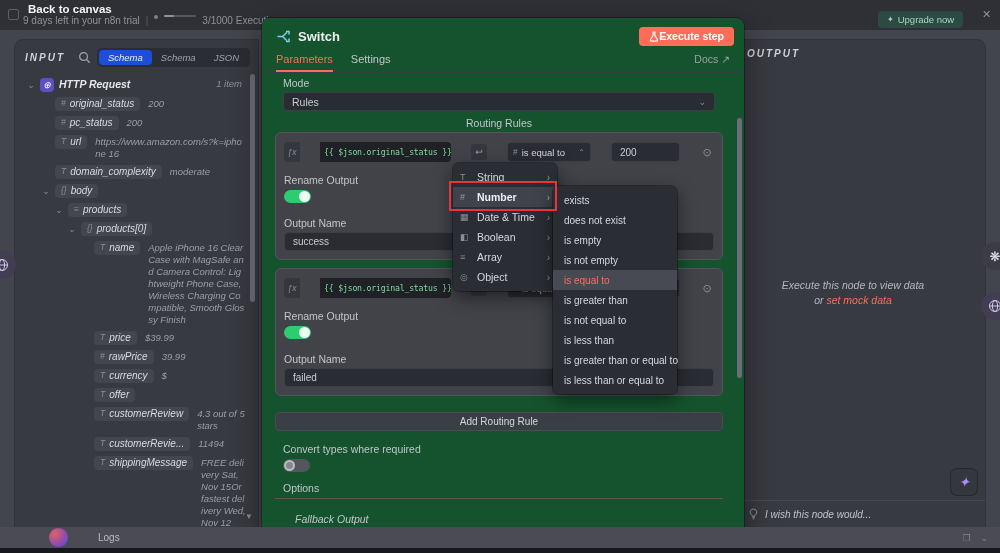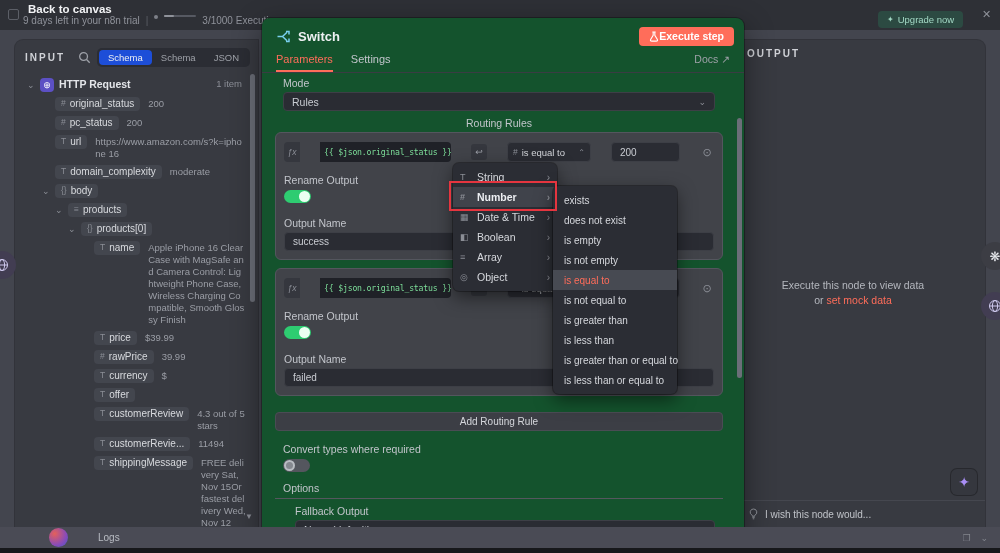--- a/index.html
+++ b/index.html
@@ -18,21 +18,21 @@
   .tb-dot{ width:4px; height:4px; border-radius:50%; background:#7d8088; display:inline-block; }
   .tb-bar{ position:relative; width:32px; height:2px; background:#565962; border-radius:2px; display:inline-block; }
   .tb-bar i{ position:absolute; left:0; top:0; height:2px; width:10px; background:#8f929a; border-radius:2px; }
   .upgrade{ position:absolute; left:878px; top:11px; height:17px; padding:0 9px; border-radius:4px;
     background:#2c4a42; color:#a3d9c5; font-size:9.5px; display:flex; align-items:center; gap:4px; }
   .upgrade .spark{ font-size:8px; }
   .tb-close{ position:absolute; left:982px; top:8px; color:#8f929a; font-size:11px; }
 
   
   .panel{ position:absolute; top:40px; height:487px; background:#383a41;
-    box-shadow:0 0 0 1px rgba(0,0,0,.25); }
+    box-shadow:0 0 0 1px rgba(0,0,0,.25);font-style:italic; }
   .input-panel{ left:15px; width:243px; border-radius:8px 0 0 0; }
   .output-panel{ left:737px; width:248px; border-radius:0 8px 0 0; }
   .p-head{ display:flex; align-items:center; padding:8px 8px 4px 10px; gap:6px; }
   .p-title{ font-size:10px; font-weight:bold; letter-spacing:2px; color:#d0d2d7; flex:1 0 auto; }
   .search-ic{ width:13px; height:13px; flex:0 0 auto; }
   .seg{ display:flex; background:#2b2d34; border-radius:5px; padding:2px; }
   .seg span{ font-size:9.5px; color:#9ea1a8; padding:2px 9px; border-radius:4px; }
   .seg span.on{ background:#1d4ed8; color:#eceef2; }
 
   
@@ -397,21 +397,21 @@
       </div>
 
       <div class="lbl" style="margin-top:12px;">Convert types where required</div>
       <div class="toggle off" style="margin-top:4px;">
           <i></i>
         </div>
 
       <div class="lbl" style="margin-top:10px;">Options</div>
       <hr class="opt-hr">
 
-      <div class="lbl" style="margin-top:6px; margin-left:12px;">Fallback Output</div>
+      <div class="lbl" style="margin-top:14px; margin-left:12px;font-style:italic;">Fallback Output</div>
       <div class="select" style="margin-top:3px; margin-left:12px;">
         <span>None (default)</span>
         <span class="cdown">⌄</span>
       </div>
 
     </div>
     <div class="vscroll" style="right:2px; top:100px; height:260px;"></div>
   </div>
 
   <div class="menu type-menu" id="type-menu">
@@ -445,22 +445,22 @@
         <span>Object</span>
         <span class="tm-ch">›</span>
       </div>
     </div>
   <div class="menu op-menu" id="op-menu">
       <div class="om-item">exists</div>
       <div class="om-item">does not exist</div>
       <div class="om-item">is empty</div>
       <div class="om-item">is not empty</div>
       <div class="om-item sel">is equal to</div>
+      <div class="om-item">is greater than</div>
       <div class="om-item">is not equal to</div>
-      <div class="om-item">is greater than</div>
       <div class="om-item">is less than</div>
       <div class="om-item">is greater than or equal to</div>
       <div class="om-item">is less than or equal to</div>
     </div>
   <div class="redbox"></div>
 
   <div class="edge-node edge-globe" style="left:-12px; top:251px;">
     <svg width="14" height="14" viewBox="0 0 14 14">
         <circle cx="7" cy="7" r="5.5" fill="none" stroke="#cfc9ee" stroke-width="1"></circle>
         <ellipse cx="7" cy="7" rx="2.6" ry="5.5" fill="none" stroke="#cfc9ee" stroke-width="1"></ellipse>

